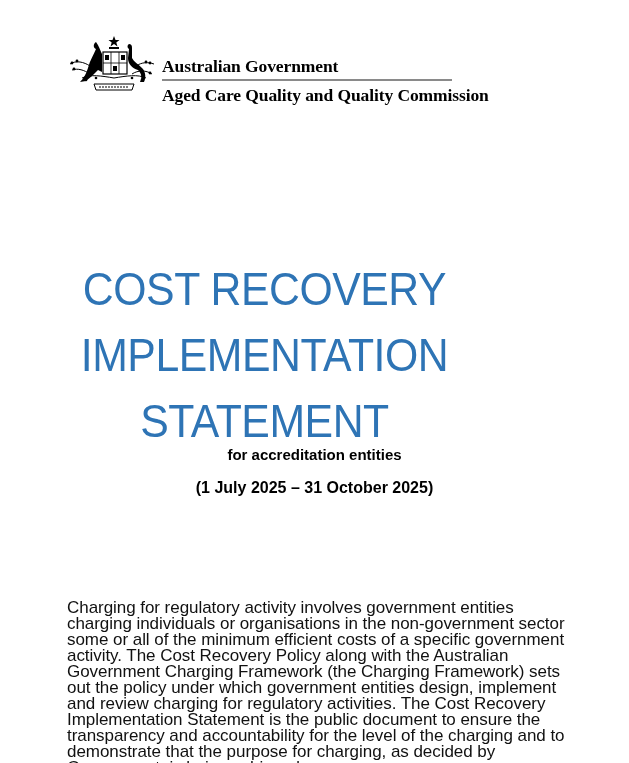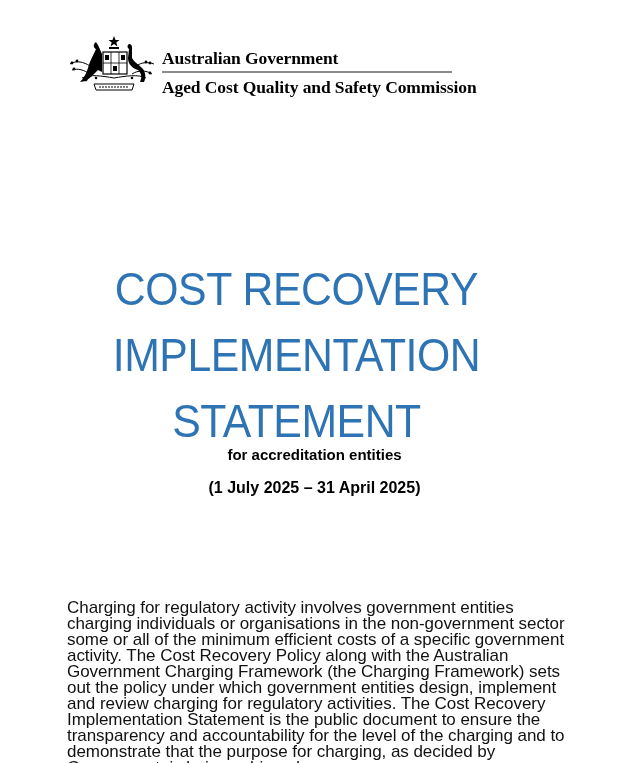--- a/index.html
+++ b/index.html
@@ -1,26 +1,26 @@
 <!DOCTYPE html>
 <html><head>
   <meta charset="utf-8">
   <style>
     html, body { margin: 0; padding: 0; background: #ffffff; }
     body { width: 629px; height: 763px; position: relative; overflow: hidden; font-family: "Liberation Sans", sans-serif; color: #000; }
 
     .header { position: absolute; left: 66px; top: 34px; width: 400px; height: 70px; }
     .crest { position: absolute; left: 0; top: 0; width: 90px; height: 66px; }
     .gov-block { position: absolute; left: 96px; top: 14px; width: 290px; }
-    .gov-name { font-family: "Liberation Serif", serif; font-weight: bold; font-size: 17.5px; line-height: 20px; letter-spacing: -0.1px; white-space: nowrap; }
+    .gov-name { font-family: "Liberation Serif", serif; font-weight: bold; font-size: 17.5px; line-height: 20px; letter-spacing: -0.1px; white-space: nowrap; margin-top: 8px; }
     .gov-rule { height: 2px; background: #8a8a8a; margin: 3px 0 4px 0; width: 290px; }
     .agency-name { font-family: "Liberation Serif", serif; font-weight: bold; font-size: 17.5px; line-height: 20px; letter-spacing: -0.1px; white-space: nowrap; }
 
     .title { position: absolute; left: 0; top: 256px; width: 529px; text-align: center; color: #2e74b5;
-             font-family: "DejaVu Sans", sans-serif; font-weight: 200; font-size: 44px; line-height: 66px; letter-spacing: -0.5px; padding-left: 32px; }
+             font-family: "DejaVu Sans", sans-serif; font-weight: 200; font-size: 44px; line-height: 66px; letter-spacing: -0.5px; }
     .title-line { display: block; font-family: "Liberation Sans", sans-serif; font-weight: normal; font-size: 46px; transform: scaleX(0.93); }
 
     .subtitle { position: absolute; left: 0; top: 446px; width: 629px; text-align: center; font-weight: bold; font-size: 15px; line-height: 18px; }
     .date-range { position: absolute; left: 0; top: 478px; width: 629px; text-align: center; font-weight: bold; font-size: 16px; line-height: 20px; }
 
     .intro { position: absolute; left: 67px; top: 600px; width: 500px; font-size: 17px; line-height: 16px; color: #111; letter-spacing: -0.05px; }
   </style>
 </head>
 <body>
 
@@ -56,26 +56,26 @@
         <circle cx="66" cy="44" r="1.3" fill="#000"></circle>
         <circle cx="76" cy="46" r="1.3" fill="#000"></circle>
 
       <path d="M28,50 L68,50 L66,56 L30,56 Z" fill="#fff" stroke="#000" stroke-width="1"></path>
       <line x1="33" y1="53" x2="63" y2="53" stroke="#000" stroke-width="1.2" stroke-dasharray="2,1"></line>
     </svg>
   </div>
   <div class="gov-block">
     <div class="gov-name">Australian Government</div>
     <div class="gov-rule"></div>
-    <div class="agency-name">Aged Cost Quality and Safety Commission</div>
+    <div class="agency-name">Aged Care Quality and Quality Commission</div>
   </div>
 </div>
 
 <div class="title">
   <span class="title-line">COST RECOVERY</span>
   <span class="title-line">IMPLEMENTATION</span>
   <span class="title-line">STATEMENT</span>
 </div>
 
 <div class="subtitle">for accreditation entities</div>
-<div class="date-range">(1 July 2025 – 31 April 2025)</div>
+<div class="date-range">(1 July 2025 – 31 October 2025)</div>
 
 <div class="intro">Charging for regulatory activity involves government entities charging individuals or organisations in the non-government sector some or all of the minimum efficient costs of a specific government activity. The Cost Recovery Policy along with the Australian Government Charging Framework (the Charging Framework) sets out the policy under which government entities design, implement and review charging for regulatory activities. The Cost Recovery Implementation Statement is the public document to ensure the transparency and accountability for the level of the charging and to demonstrate that the purpose for charging, as decided by Government, is being achieved.</div>
 
 </body></html>

